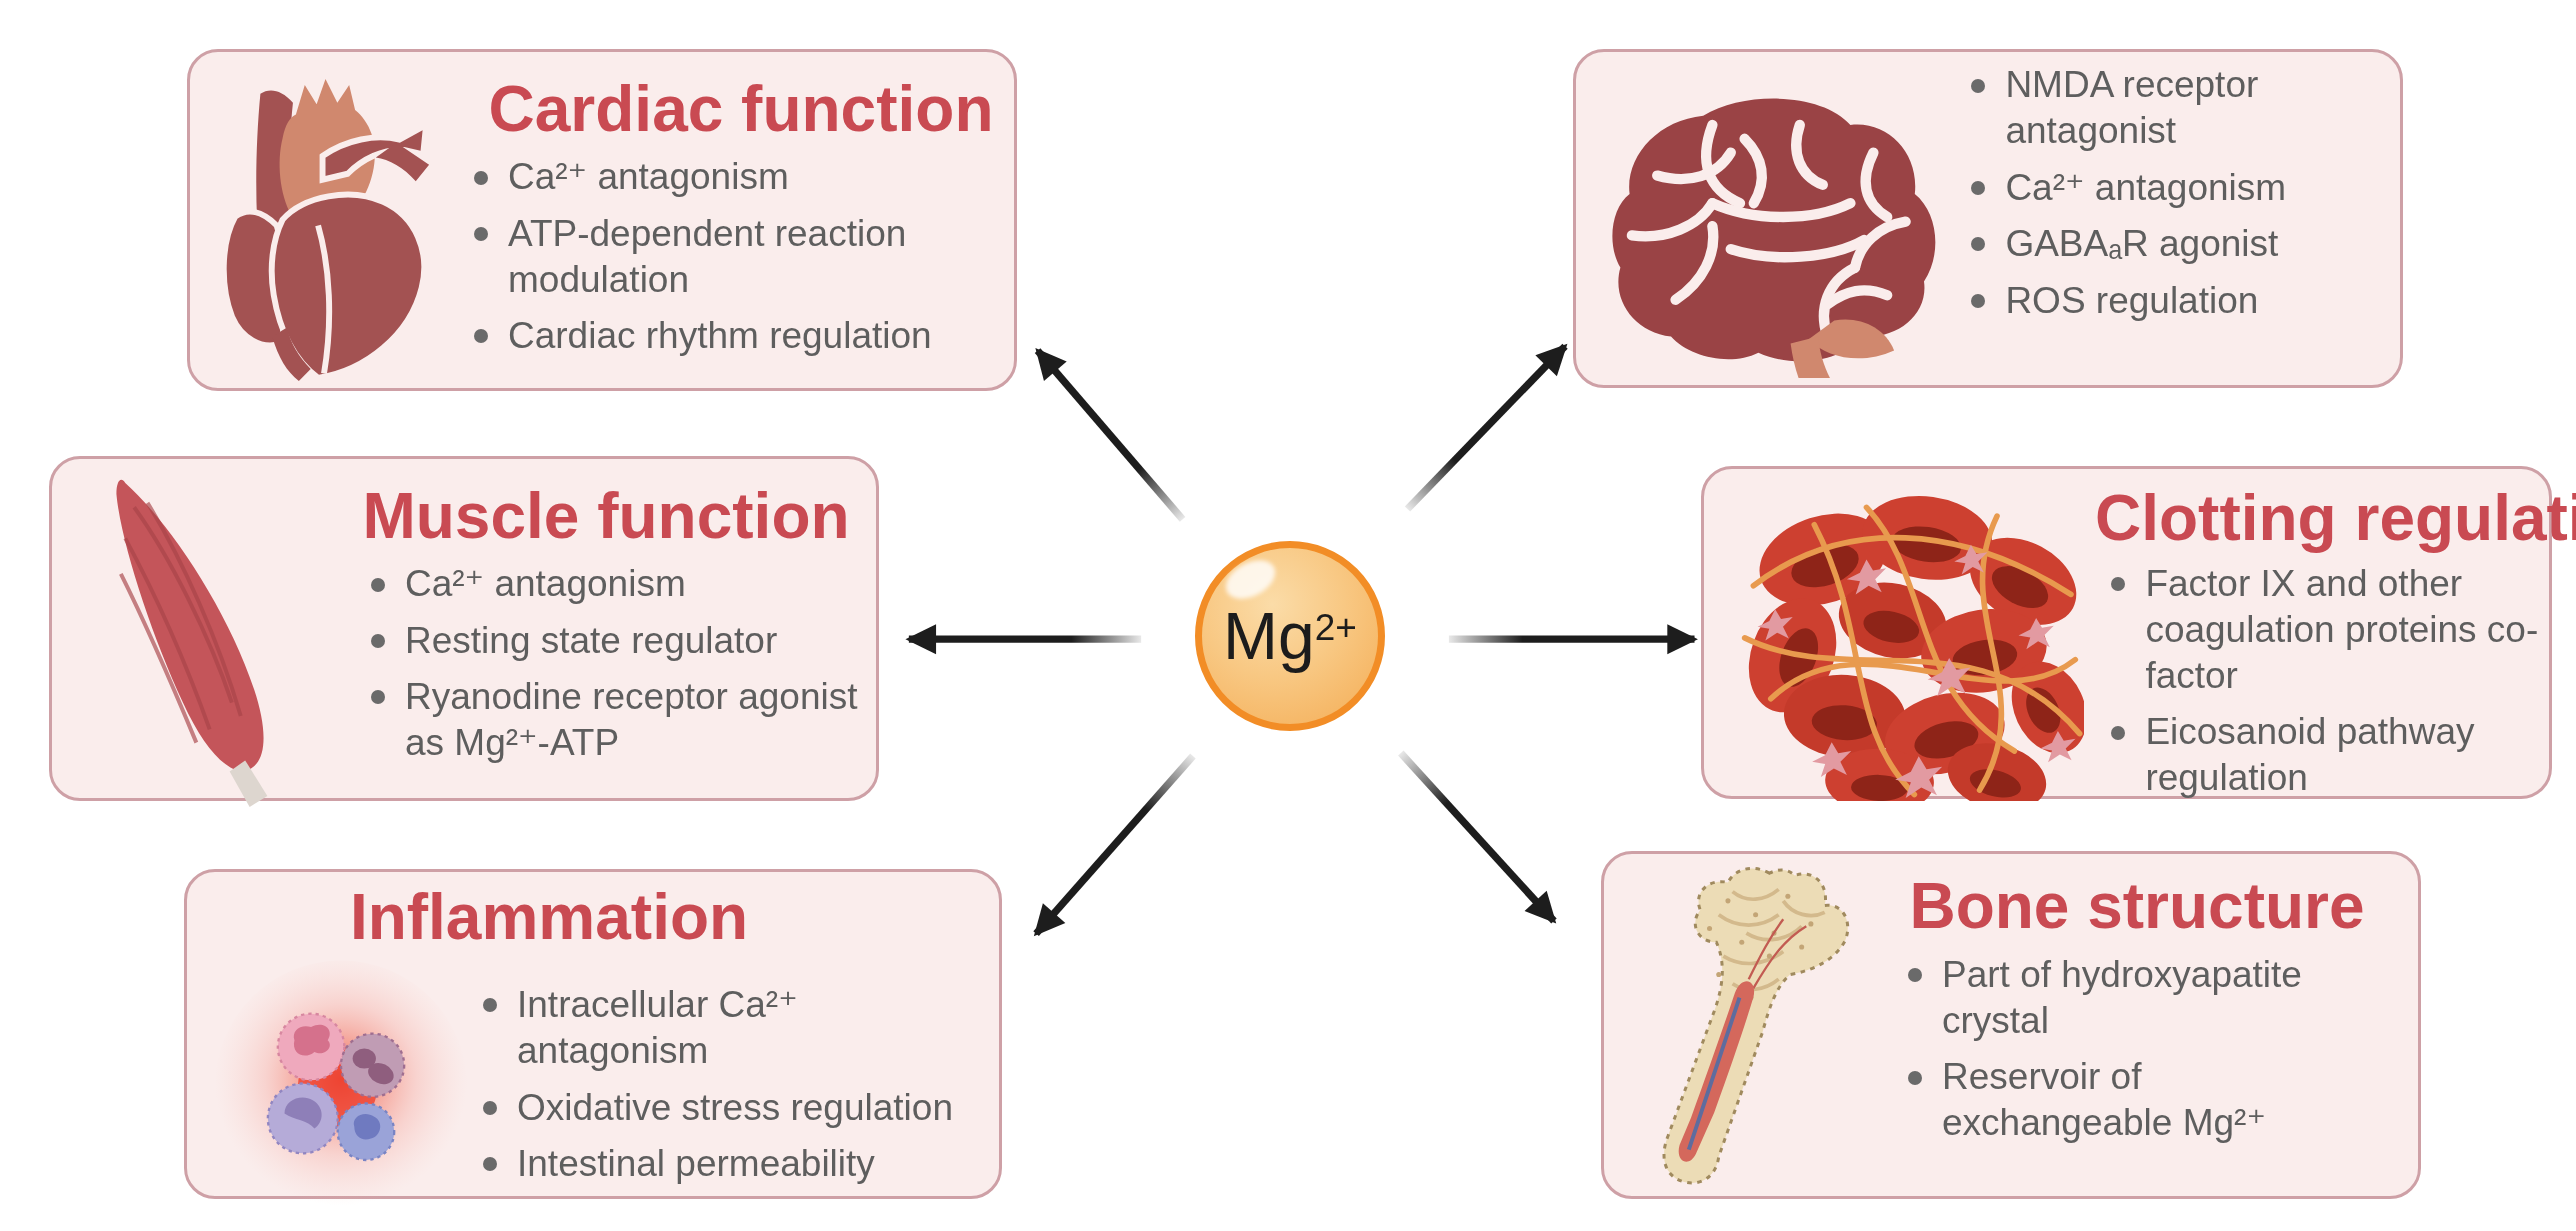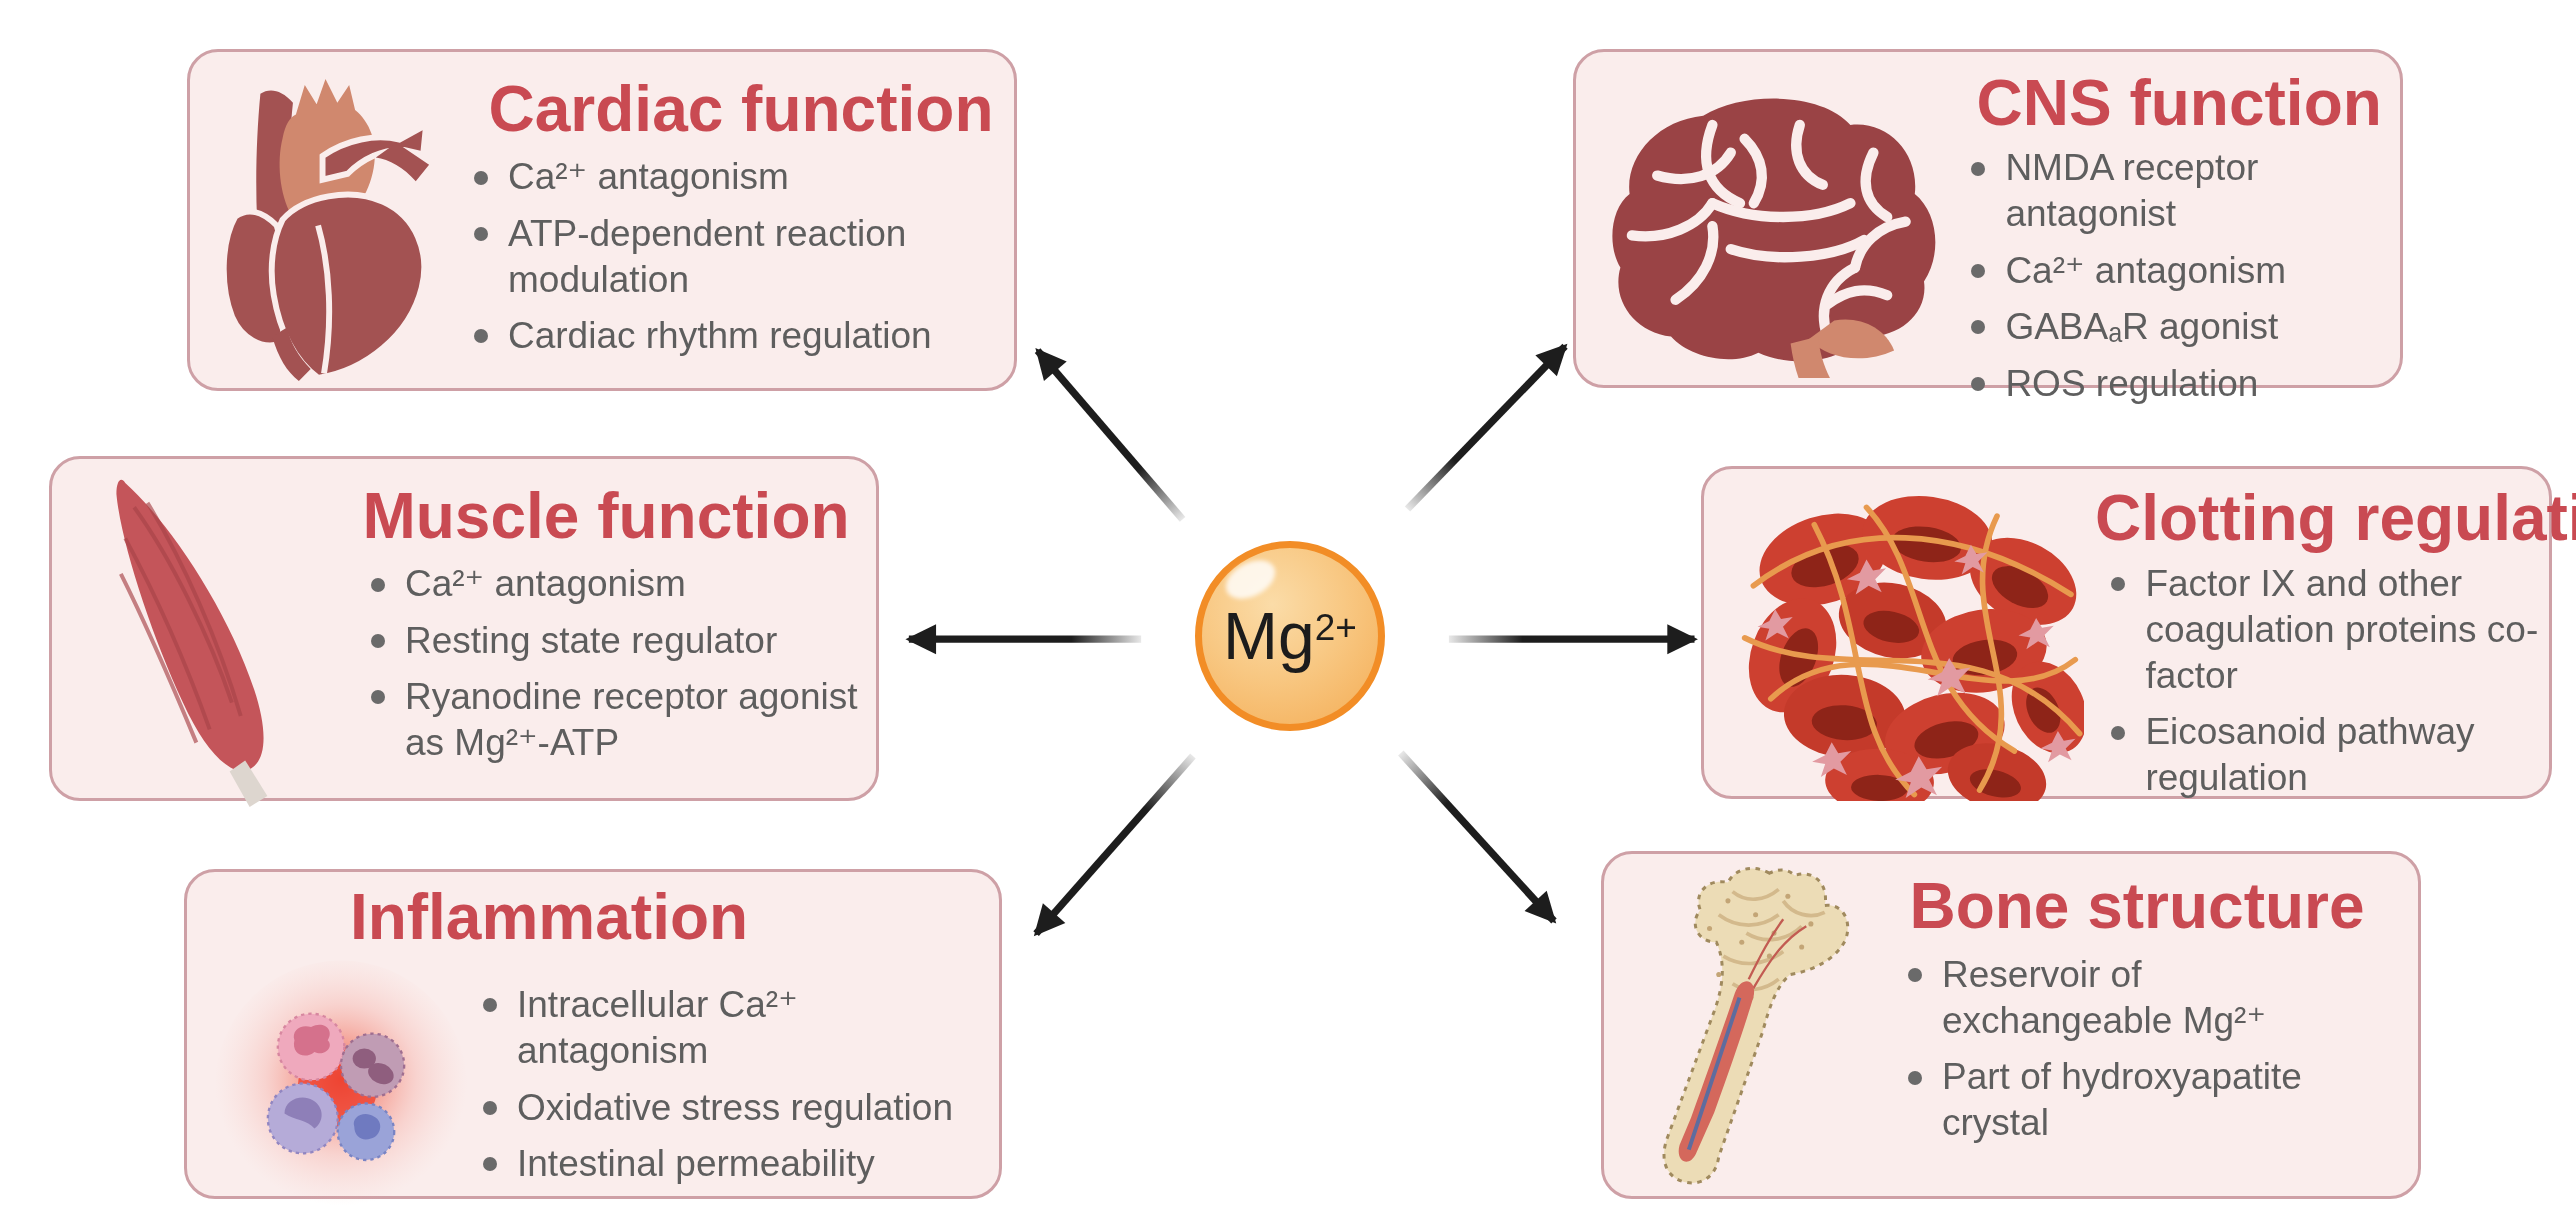--- a/index.html
+++ b/index.html
@@ -160,21 +160,20 @@
         <path d="M132 62 C120 64 112 72 110 82"></path>
         <path d="M118 32 C112 44 114 54 124 60"></path>
         <path d="M86 20 C82 32 86 42 96 46"></path>
         <path d="M62 26 C70 34 72 44 66 54"></path>
       </g>
       <path fill="#D0886E" d="M90 113 C98 122 114 124 127 118 C123 108 112 103 101 105 Z"></path>
       <path fill="#D0886E" d="M82 115 C84 130 89 141 98 150 L108 142 C100 134 95 124 94 112 Z"></path>
     </svg>
   </div>
   <div class="content">
-    <h2>CNS function</h2>
     <ul>
       <li>NMDA receptor antagonist</li>
       <li>Ca²⁺ antagonism</li>
       <li>GABAₐR agonist</li>
       <li>ROS regulation</li>
     </ul>
   </div>
 </section>
 
 <section class="fbox" id="box-muscle">
@@ -342,18 +341,18 @@
         <path d="M49 54 C56 42 62 33 72 27"></path>
         <path d="M47 50 C52 40 56 32 62 24"></path>
       </g>
       <path fill="#D4685C" d="M41 56 C37 68 30 88 22 110 L17 122 C15 129 21 132 24 126 L32 108 C40 86 46 68 49 58 C51 50 44 48 41 56 Z"></path>
       <path fill="none" stroke="#5E6C9E" stroke-width="1.7" d="M43 58 L21 124"></path>
     </svg>
   </div>
   <div class="content">
     <h2>Bone structure</h2>
     <ul>
+      <li>Part of hydroxyapatite crystal</li>
       <li>Reservoir of exchangeable Mg²⁺</li>
-      <li>Part of hydroxyapatite crystal</li>
     </ul>
   </div>
 </section>
 
 
 </body></html>

